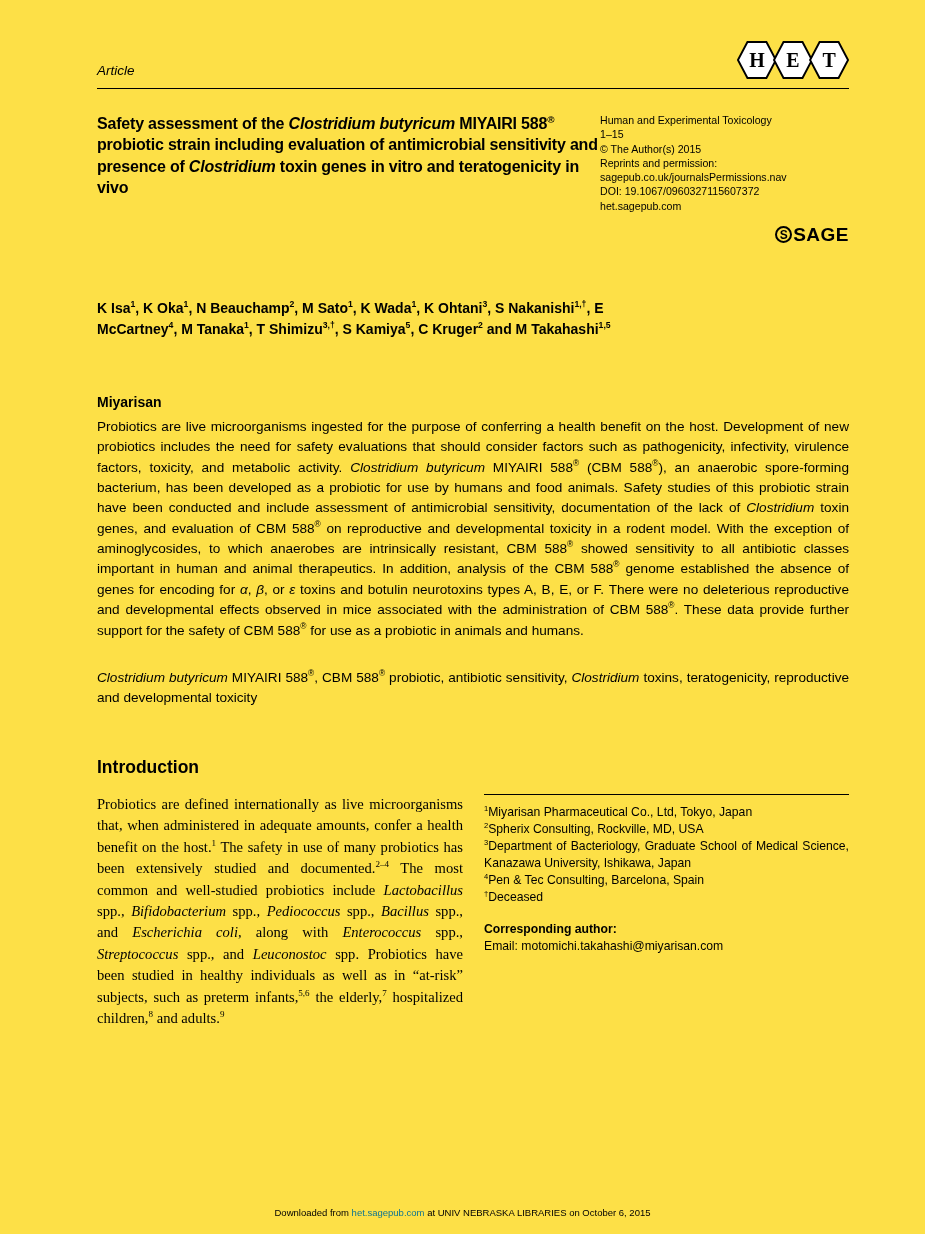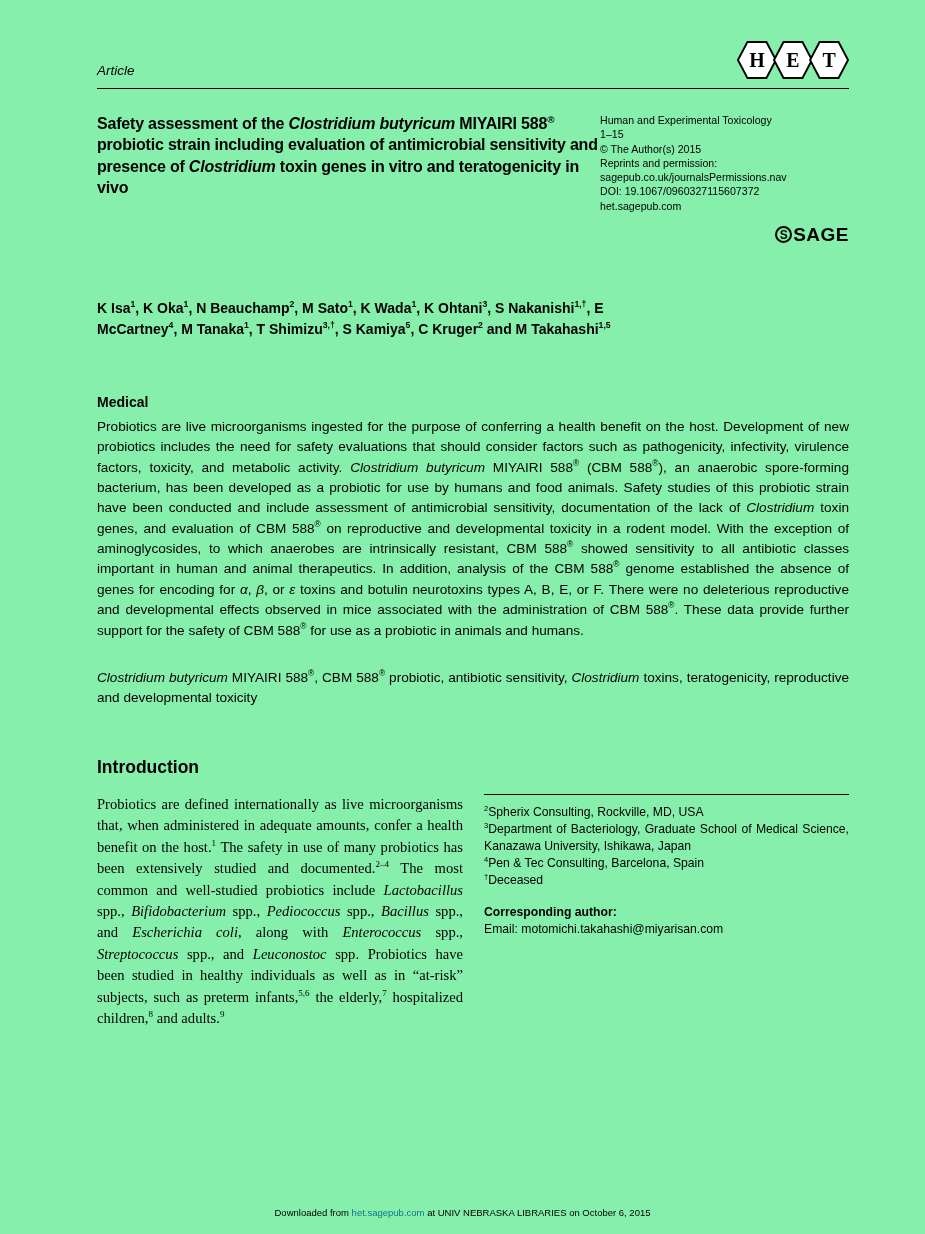--- a/index.html
+++ b/index.html
@@ -1,18 +1,18 @@
 <!DOCTYPE html>
 <html><head>
 <meta charset="utf-8">
 <style>
   * { margin:0; padding:0; box-sizing:border-box; }
   html,body { background:#ffffff; }
   .page {
-    width:925px; height:1234px; background:#86efac; position:relative;
+    width:925px; height:1234px; background:#fde047; position:relative;
     padding:40px 76px 0 97px; color:#000;
     font-family:"Liberation Sans", sans-serif; overflow:hidden;
   }
   sup { font-size:0.62em; line-height:0; }
   .it { font-style:italic; }
 
   
   .masthead { display:flex; justify-content:space-between; align-items:flex-end;
     border-bottom:1.5px solid #000; padding-bottom:8px; }
   .article-label { font-style:italic; font-size:13.5px; padding-bottom:2px; }
@@ -83,35 +83,36 @@
       <div class="sage">
         <span class="sage-s">S</span>
         <span class="sage-word">SAGE</span>
       </div>
     </div>
   </div>
 
   <div class="authors"><span>K Isa</span><sup>1</sup><span>, K Oka</span><sup>1</sup><span>, N Beauchamp</span><sup>2</sup><span>, M Sato</span><sup>1</sup><span>, K Wada</span><sup>1</sup><span>, K Ohtani</span><sup>3</sup><span>, S Nakanishi</span><sup>1,†</sup><span>, E McCartney</span><sup>4</sup><span>, M Tanaka</span><sup>1</sup><span>, T Shimizu</span><sup>3,†</sup><span>, S Kamiya</span><sup>5</sup><span>, C Kruger</span><sup>2</sup><span> and M Takahashi</span><sup>1,5</sup></div>
 
   <div class="abstract">
-    <div class="section-head">Medical</div>
+    <div class="section-head">Miyarisan</div>
     <div class="flow-text"><span>Probiotics are live microorganisms ingested for the purpose of conferring a health benefit on the host. Development of new probiotics includes the need for safety evaluations that should consider factors such as pathogenicity, infectivity, virulence factors, toxicity, and metabolic activity. </span><span class="it">Clostridium butyricum</span><span> MIYAIRI 588</span><sup>®</sup><span> (CBM 588</span><sup>®</sup><span>), an anaerobic spore-forming bacterium, has been developed as a probiotic for use by humans and food animals. Safety studies of this probiotic strain have been conducted and include assessment of antimicrobial sensitivity, documentation of the lack of </span><span class="it">Clostridium</span><span> toxin genes, and evaluation of CBM 588</span><sup>®</sup><span> on reproductive and developmental toxicity in a rodent model. With the exception of aminoglycosides, to which anaerobes are intrinsically resistant, CBM 588</span><sup>®</sup><span> showed sensitivity to all antibiotic classes important in human and animal therapeutics. In addition, analysis of the CBM 588</span><sup>®</sup><span> genome established the absence of genes for encoding for </span><span class="it">α</span><span>, </span><span class="it">β</span><span>, or </span><span class="it">ε</span><span> toxins and botulin neurotoxins types A, B, E, or F. There were no deleterious reproductive and developmental effects observed in mice associated with the administration of CBM 588</span><sup>®</sup><span>. These data provide further support for the safety of CBM 588</span><sup>®</sup><span> for use as a probiotic in animals and humans.</span></div>
   </div>
 
   <div class="keywords">
     <div class="flow-text"><span class="it">Clostridium butyricum</span><span> MIYAIRI 588</span><sup>®</sup><span>, CBM 588</span><sup>®</sup><span> probiotic, antibiotic sensitivity, </span><span class="it">Clostridium</span><span> toxins, teratogenicity, reproductive and developmental toxicity</span></div>
   </div>
 
   <h2 class="intro-head">Introduction</h2>
 
   <div class="columns">
     <div class="col-left"><span>Probiotics are defined internationally as live microorganisms that, when administered in adequate amounts, confer a health benefit on the host.</span><sup>1</sup><span> The safety in use of many probiotics has been extensively studied and documented.</span><sup>2–4</sup><span> The most common and well-studied probiotics include </span><span class="it">Lactobacillus</span><span> spp., </span><span class="it">Bifidobacterium</span><span> spp., </span><span class="it">Pediococcus</span><span> spp., </span><span class="it">Bacillus</span><span> spp., and </span><span class="it">Escherichia coli</span><span>, along with </span><span class="it">Enterococcus</span><span> spp., </span><span class="it">Streptococcus</span><span> spp., and </span><span class="it">Leuconostoc</span><span> spp. Probiotics have been studied in healthy individuals as well as in “at-risk” subjects, such as preterm infants,</span><sup>5,6</sup><span> the elderly,</span><sup>7</sup><span> hospitalized children,</span><sup>8</sup><span> and adults.</span><sup>9</sup></div>
 
     <div class="col-right">
       <div class="affiliations">
+        <div class="aff"><sup>1</sup><span>Miyarisan Pharmaceutical Co., Ltd, Tokyo, Japan</span></div>
         <div class="aff"><sup>2</sup><span>Spherix Consulting, Rockville, MD, USA</span></div>
         <div class="aff"><sup>3</sup><span>Department of Bacteriology, Graduate School of Medical Science, Kanazawa University, Ishikawa, Japan</span></div>
         <div class="aff"><sup>4</sup><span>Pen &amp; Tec Consulting, Barcelona, Spain</span></div>
         <div class="aff"><sup>†</sup><span>Deceased</span></div>
       </div>
       <div class="corr">
         <div class="corr-head">Corresponding author:</div>
         <div>Email: motomichi.takahashi@miyarisan.com</div>
       </div>
     </div>

